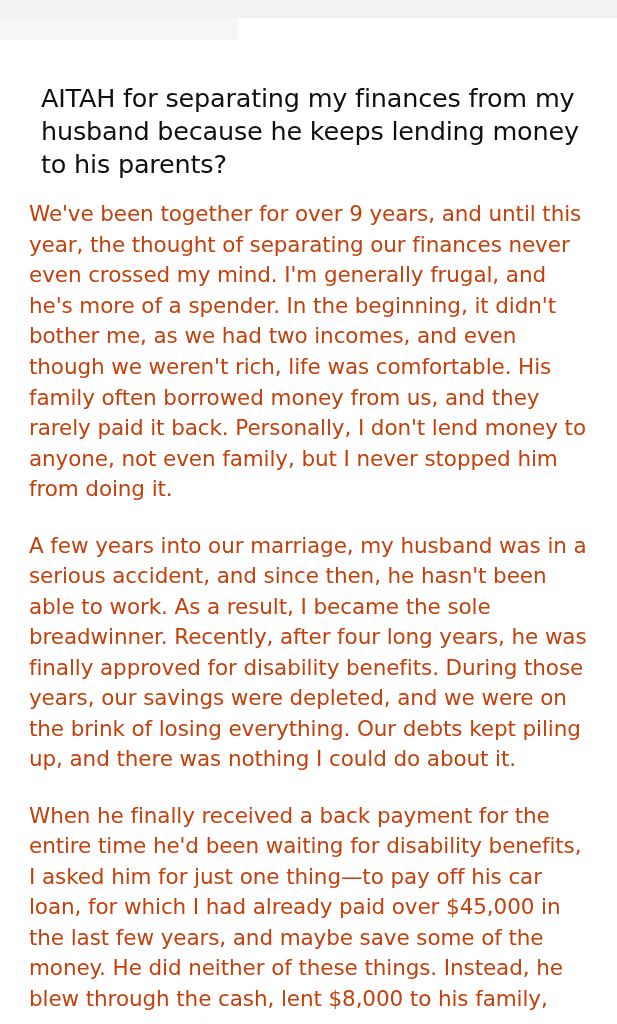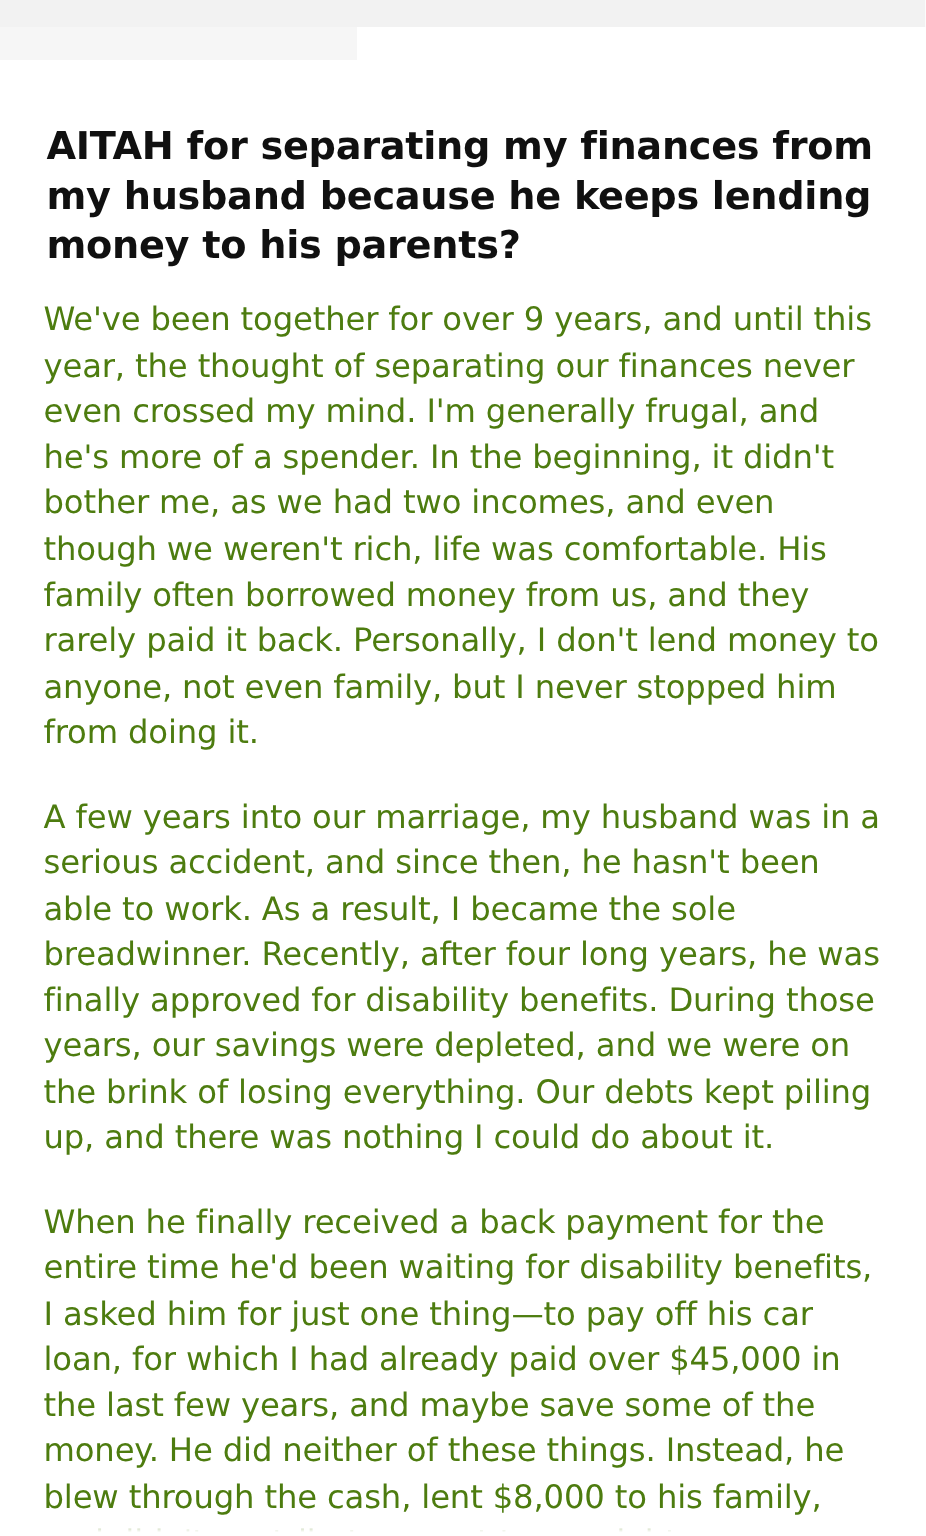--- a/index.html
+++ b/index.html
@@ -40,29 +40,29 @@
   }
   .content {
     position: absolute;
     top: 82px;
     left: 29px;
     width: 560px;
   }
   .post-title {
     font-size: 25.5px;
     line-height: 1.3;
-    font-weight: bold;
+    font-weight: normal;
     letter-spacing: -0.2px;
     color: #101010;
-    margin: 0 0 18px 2px;
+    margin: 0 0 18px 12px;
   }
   .para {
     font-size: 21.5px;
     line-height: 1.42;
-    color: #4d7c0f;
+    color: #c2410c;
     margin: 16px 0 26px 0;
     letter-spacing: -0.1px;
   }
   .para:last-child {
     margin-bottom: 0;
   }
   .clip-bottom {
     position: absolute;
     left: 0;
     top: 1010px;

